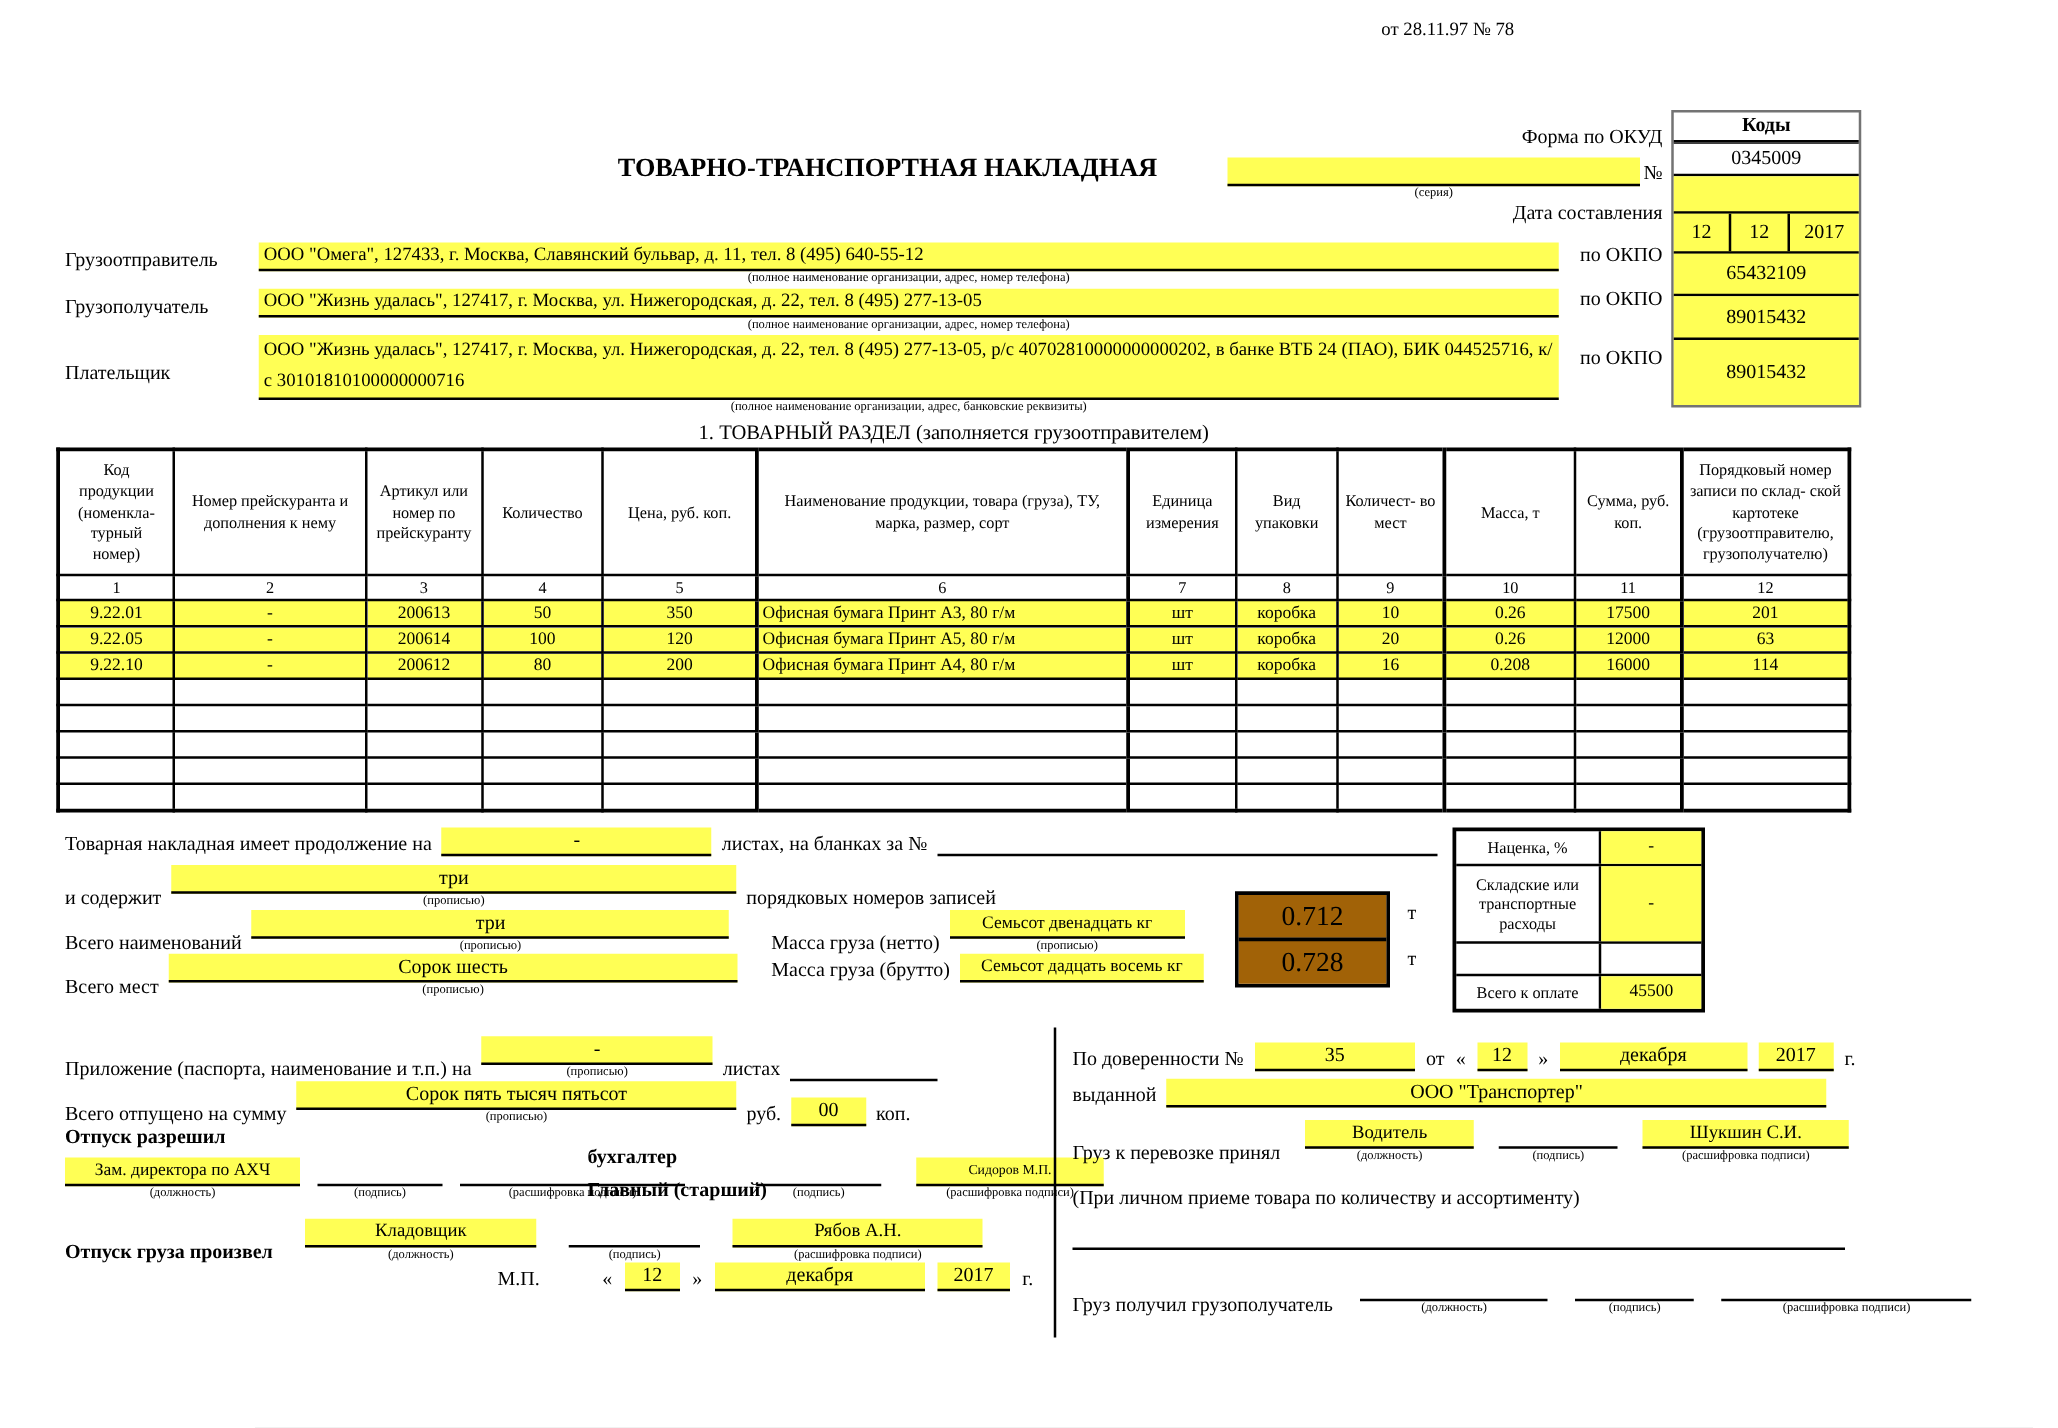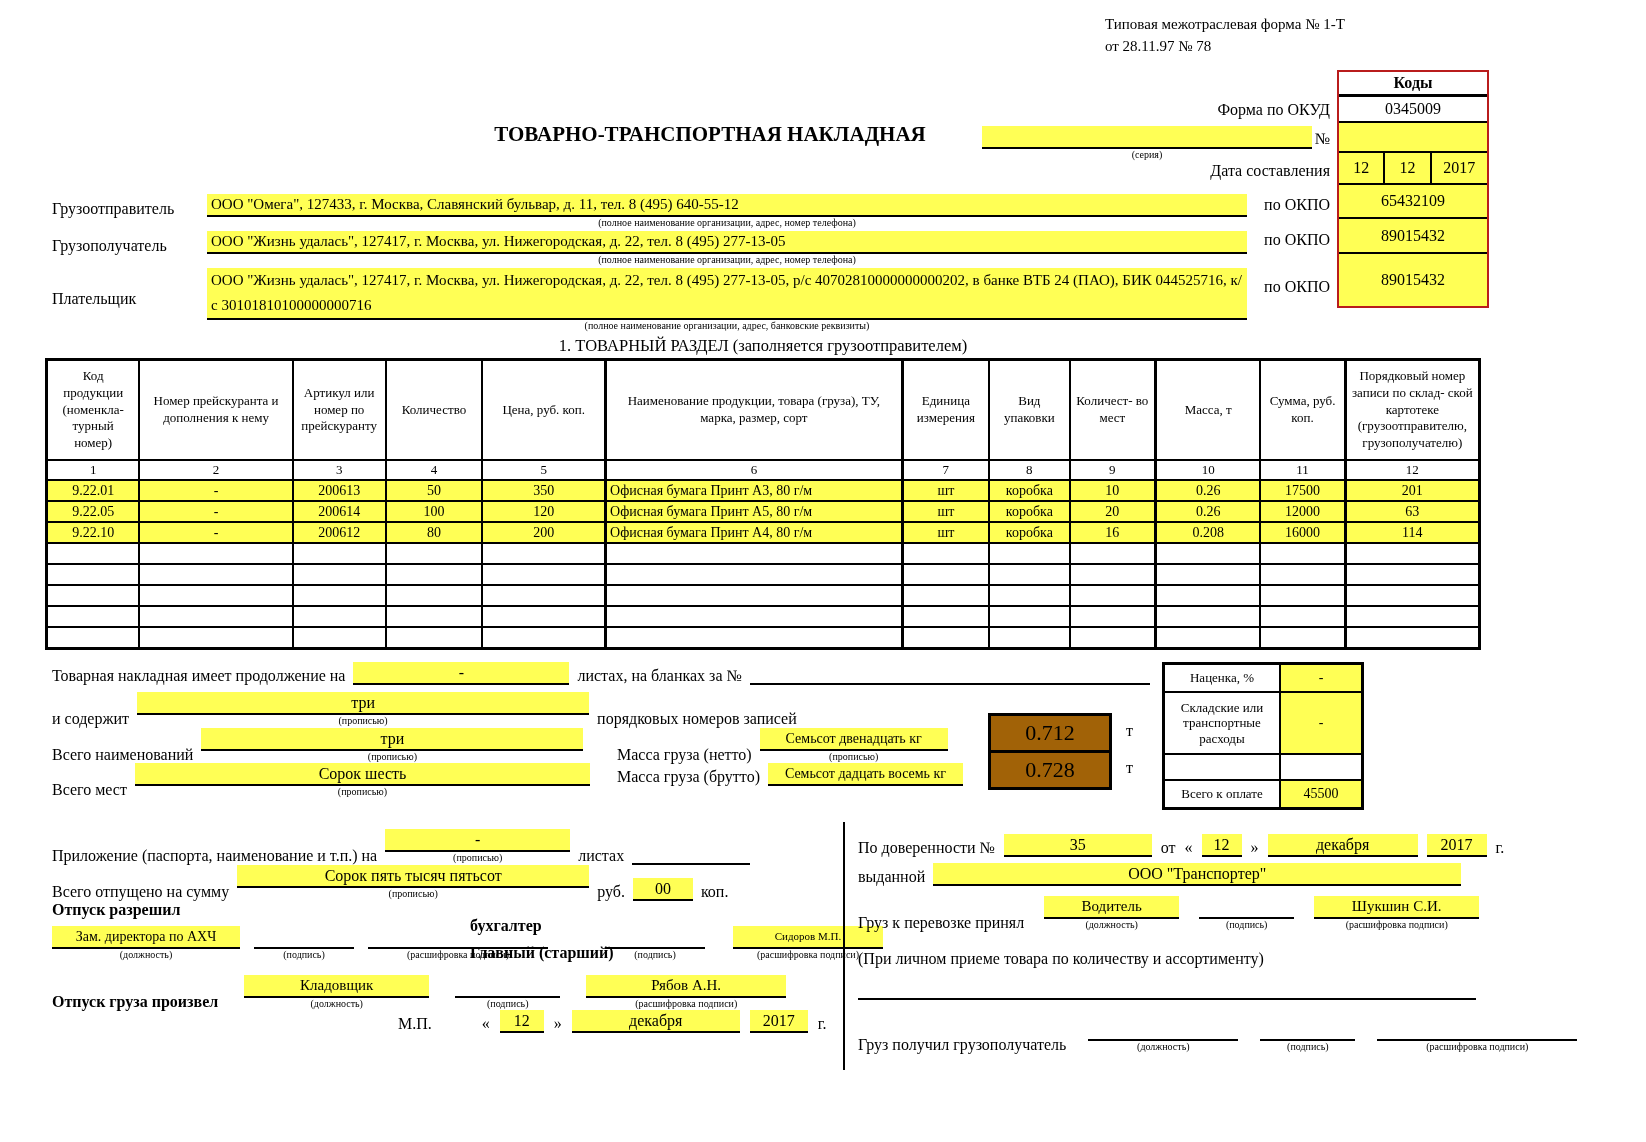--- a/index.html
+++ b/index.html
@@ -9,21 +9,21 @@
   .y{background:#FFFF55}
   .b{font-weight:bold}
   .row{display:flex;align-items:flex-end;gap:8px;white-space:nowrap}
   .fld{display:inline-flex;flex-direction:column;vertical-align:bottom}
   .fld .v{border-bottom:2px solid #000;min-height:21px;line-height:21px;padding:0 4px;text-align:center}
   .fld .v.ta-l{text-align:left}
   .cap{font-size:10px;line-height:1.25;text-align:center;white-space:nowrap}
   .bl{display:inline-block;border-bottom:2px solid #000;height:20px}
   .note{font-size:15px;line-height:1.45}
   
-  .codes{position:absolute;left:1337px;top:70px;width:148px;border:2px solid #b91c1c}
+  .codes{position:absolute;left:1337px;top:88px;width:148px;border:2px solid #737373}
   .codes .crow{border-bottom:2px solid #000;height:24px;display:flex;align-items:center;justify-content:center;font-size:16px}
   .codes .crow:last-child{border-bottom:none}
   .codes .daterow{display:flex;padding:0}
   .codes .daterow span{flex:1;display:flex;align-items:center;justify-content:center;height:100%}
   .codes .daterow span + span{border-left:2px solid #000}
   
   table.goods{border-collapse:collapse;table-layout:fixed;width:1436px;border:3px solid #000}
   .goods td{border:2px solid #000;text-align:center;vertical-align:middle;padding:1px 4px;overflow:hidden}
   .goods td.th{font-size:13px;line-height:1.3;height:96px}
   .goods td.num{font-size:13px;height:18px;padding:0 2px}
@@ -44,21 +44,20 @@
   .massbox .mrow + .mrow{border-top:3px solid #000}
   .vdiv{position:absolute;left:843px;top:822px;height:248px;border-left:2px solid #000}
   .hrule{position:absolute;border-top:2px solid #000}
 </style>
 </head>
 <body>
 
 <div class="page">
 
   <div class="abs note" style="left:1105px;top:14px;width:530px">
-    <div>Типовая межотраслевая форма № 1-Т</div>
     <div>от 28.11.97 № 78</div>
   </div>
 
   <div class="codes">
     <div class="crow b" style="height:22px">Коды</div>
     <div class="crow" style="border-top:1px solid #000">0345009</div>
     <div class="crow y" style="height:28px"></div>
     <div class="crow daterow y" style="height:30px">
       <span>12</span>
       <span>12</span>
@@ -415,21 +414,21 @@
     <span class="fld" style="width:58px">
       <span class="v y">2017</span>
     </span>
     <span>г.</span>
   </div>
 
   <div class="vdiv"></div>
 
   <div class="abs row" style="left:858px;top:834px;gap:9px">
     <span>По доверенности №</span>
-    <span class="fld" style="width:148px">
+    <span class="fld" style="width:128px">
       <span class="v y">35</span>
     </span>
     <span>от</span>
     <span>«</span>
     <span class="fld" style="width:40px">
       <span class="v y">12</span>
     </span>
     <span>»</span>
     <span class="fld" style="width:150px">
       <span class="v y">декабря</span>

